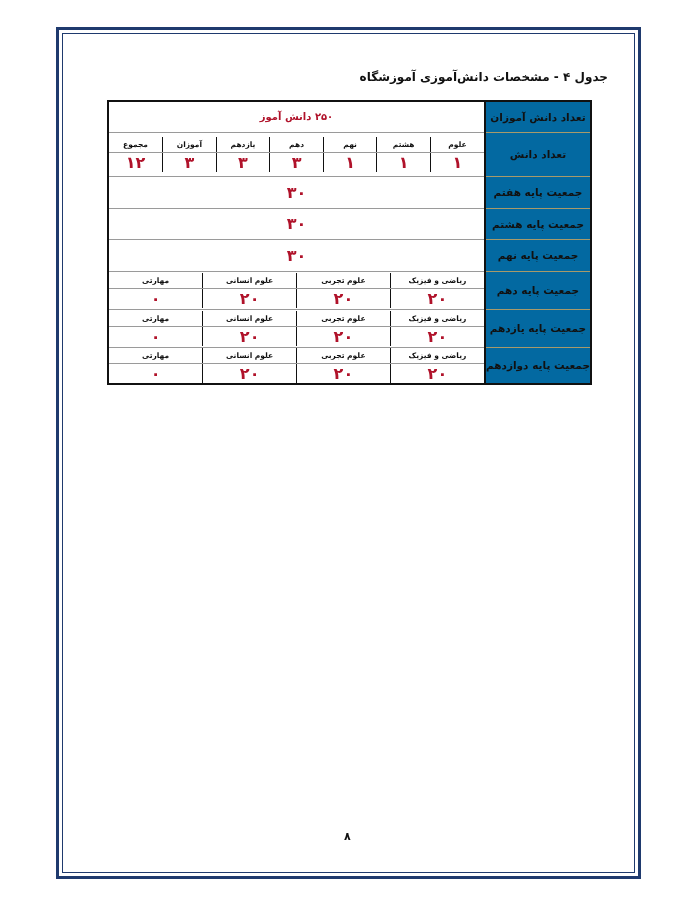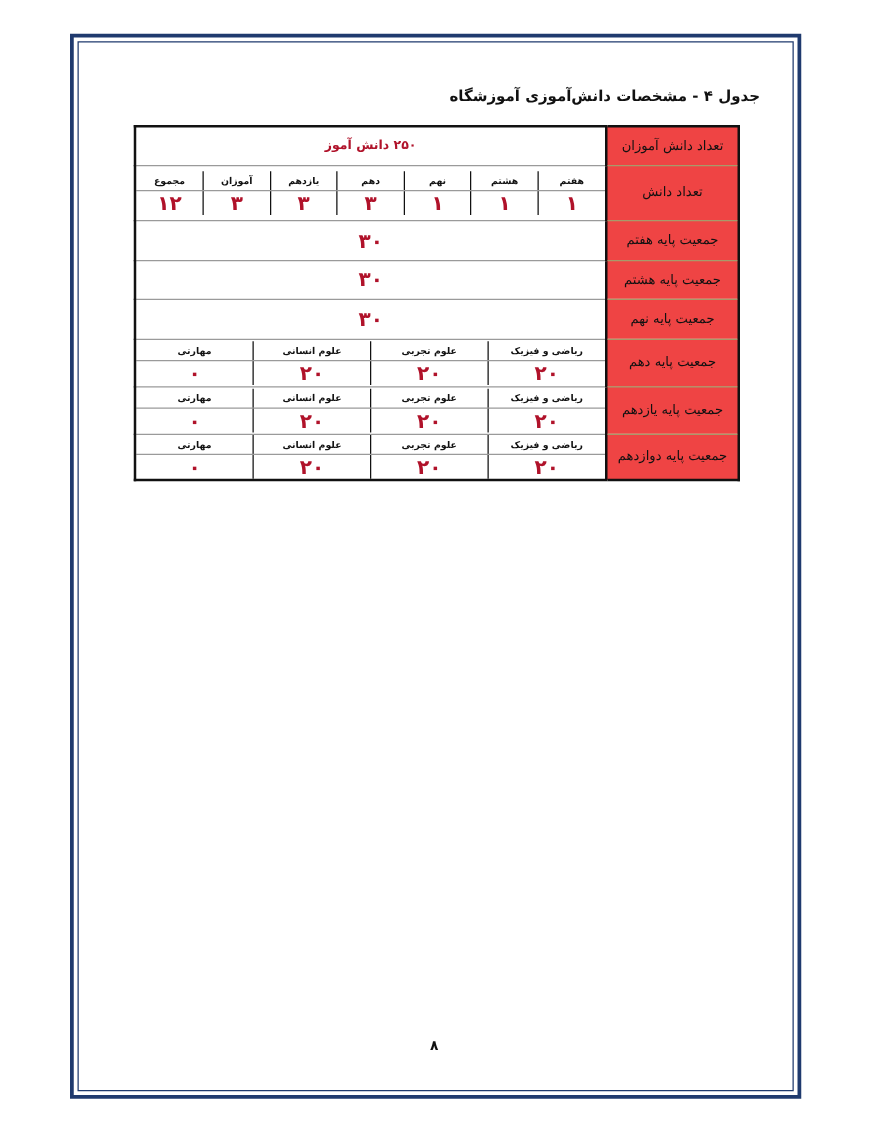--- a/index.html
+++ b/index.html
@@ -8,21 +8,21 @@
   .frame-outer { position: absolute; left: 56px; top: 27px; width: 585px; height: 852px;
                  border: 3px solid #1f3a6e; box-sizing: border-box; }
   .frame-inner { position: absolute; left: 62px; top: 33px; width: 573px; height: 840px;
                  border: 1.5px solid #1f3a6e; box-sizing: border-box; }
   .caption { position: absolute; right: 92px; top: 70px; direction: rtl;
              font-size: 12px; font-weight: bold; color: #111; white-space: nowrap; }
   table.spec { position: absolute; left: 107px; top: 100px; width: 485px;
                border-collapse: collapse; direction: rtl; table-layout: fixed;
                border: 2px solid #111; }
   table.spec td { padding: 0; text-align: center; vertical-align: middle; }
-  td.hdr { background: #ef4444; width: 104px; font-weight: normal; font-size: 10.5px;
+  td.hdr { background: #0369a1; width: 104px; font-weight: bold; font-size: 10.5px;
            color: #111; border: 1px solid #a89a6a; border-left: 2px solid #111; }
   td.body { border: 1px solid #9a9a9a; }
   .red { color: #b0122a; font-weight: bold; }
   .big { font-size: 10px; }
   .val { font-size: 16px; }
   .sub { font-size: 7.5px; font-weight: bold; color: #111; }
   table.inner { width: 100%; height: 100%; border-collapse: collapse; table-layout: fixed; direction: rtl; }
   table.inner td { border-left: 1px solid #111; border-right: 1px solid #f9a8d4; }
   table.inner td:last-child { border-left: none; }
   table.inner td:first-child { border-right: none; }
@@ -43,21 +43,21 @@
       <tr style="height:31px">
     <td class="hdr">تعداد دانش آموزان</td>
     <td class="body red big">۲۵۰ دانش آموز</td>
   </tr>
   <tr style="height:44px">
     <td class="hdr">تعداد دانش</td>
     <td class="body">
       <table class="inner">
         <tbody>
               <tr class="lab">
-          <td class="sub">هفتم</td>
+          <td class="sub">علوم</td>
           <td class="sub">هشتم</td>
           <td class="sub">نهم</td>
           <td class="sub">دهم</td>
           <td class="sub">یازدهم</td>
           <td class="sub">آموزان</td>
           <td class="sub">مجموع</td>
         </tr>
         <tr class="num">
           <td class="red val">۱</td>
           <td class="red val">۱</td>

